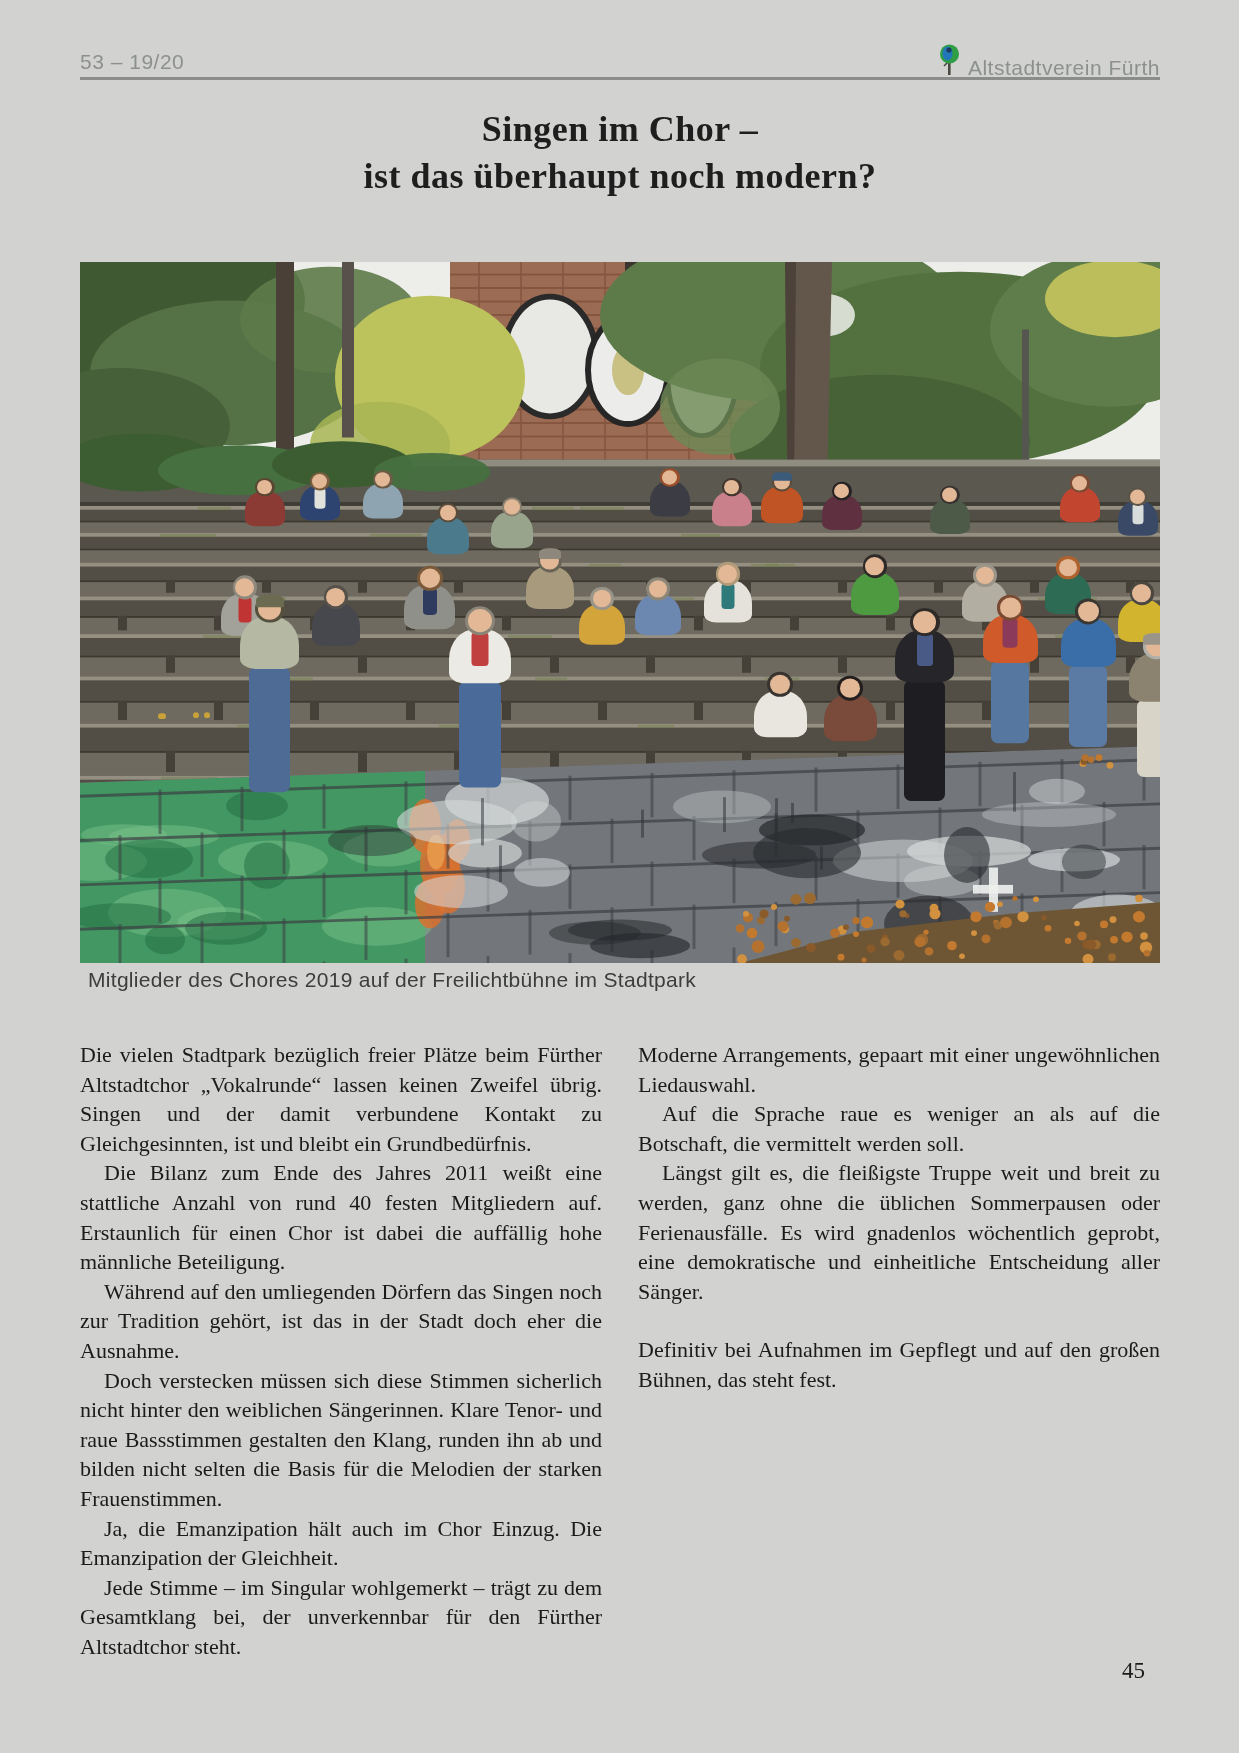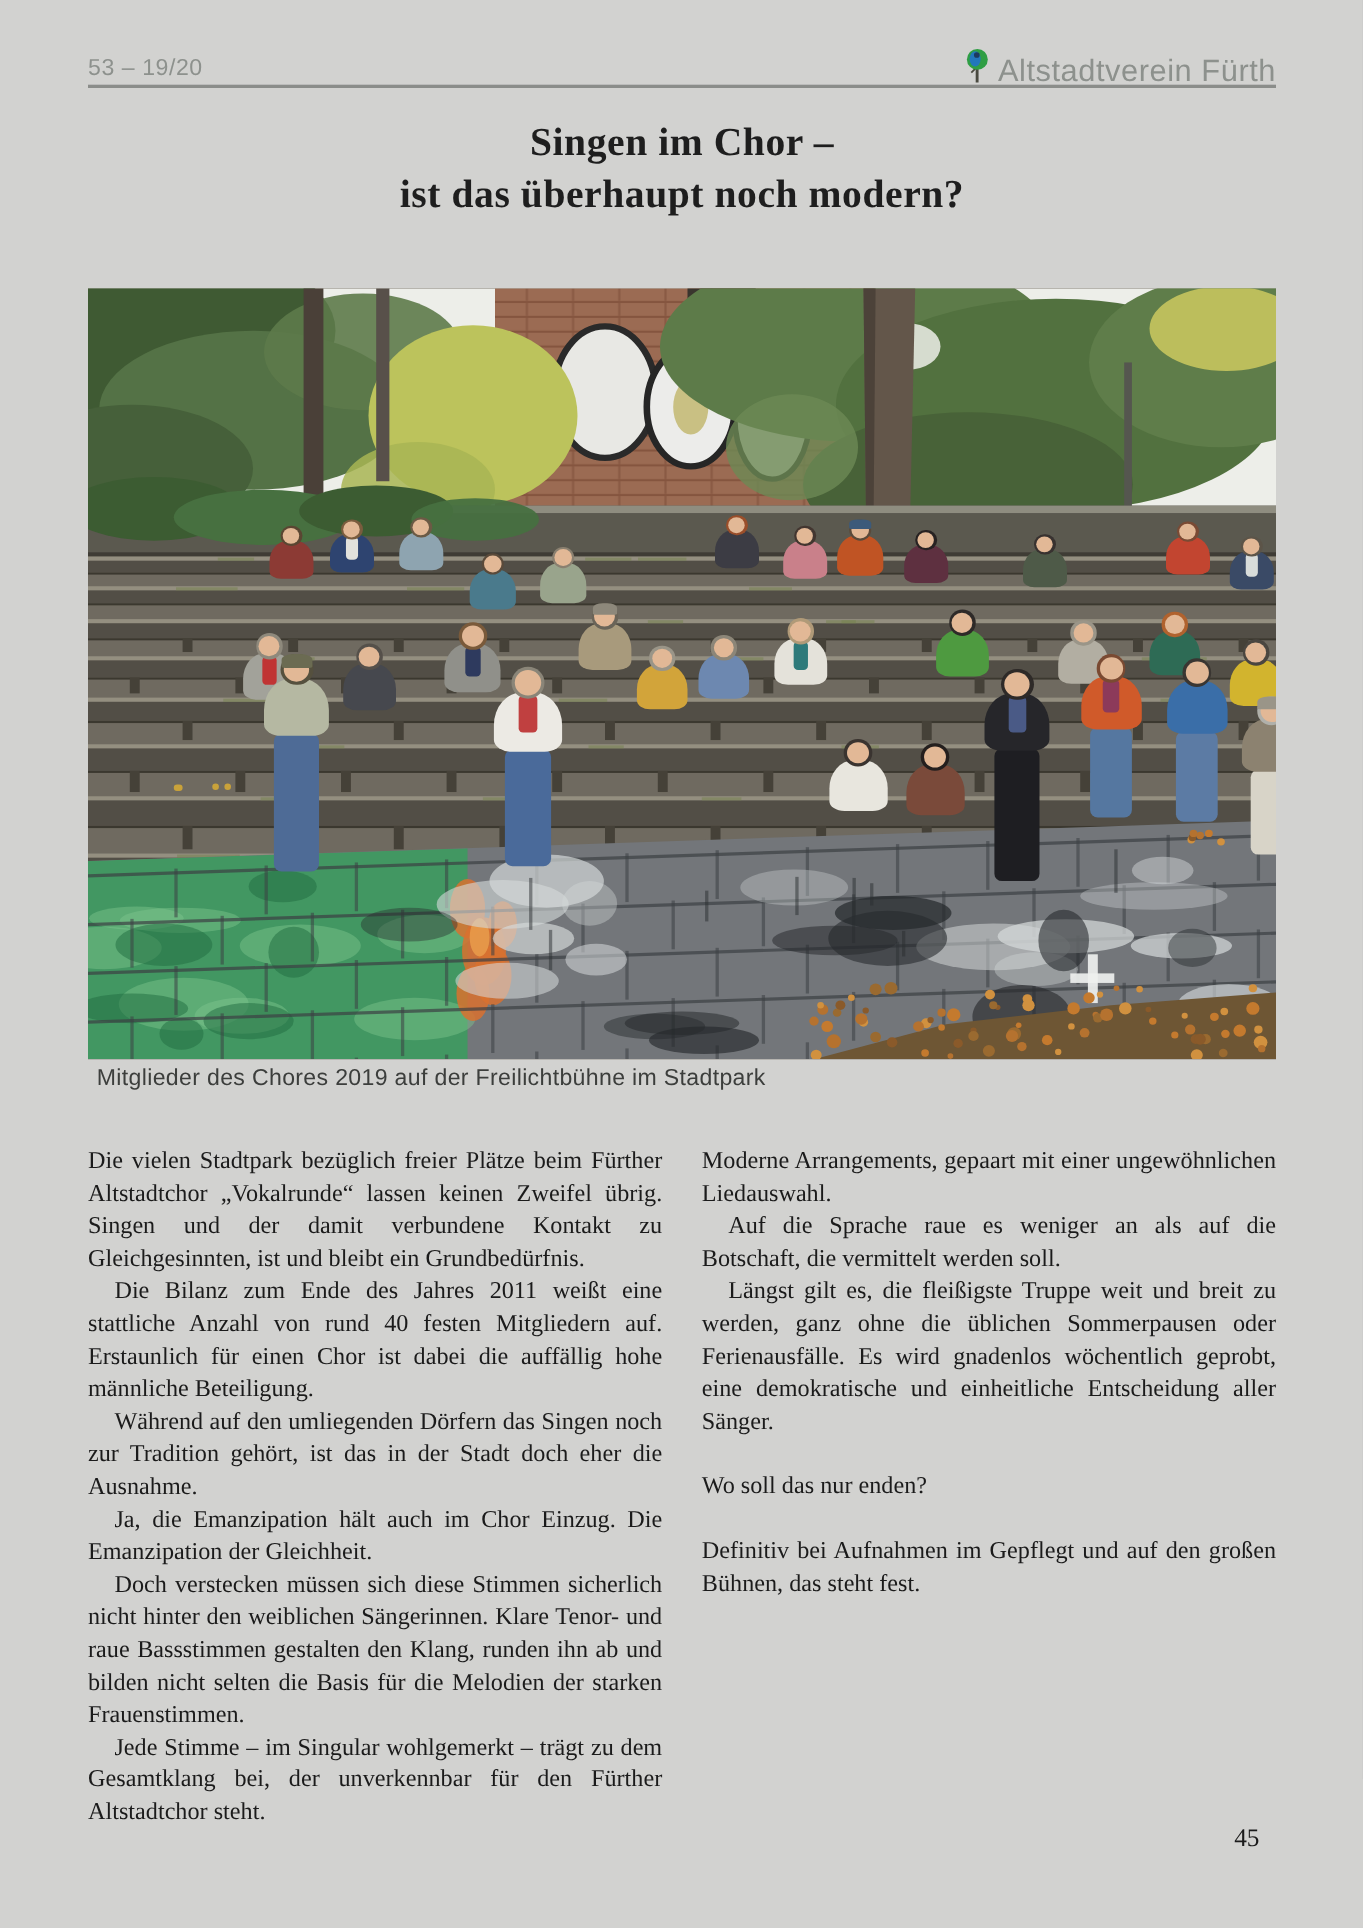--- a/index.html
+++ b/index.html
@@ -3,21 +3,21 @@
 <meta charset="utf-8">
 <style>
   html,body{margin:0;padding:0;}
   body{background:#b8b8b6;font-family:"Liberation Serif",serif;}
   .page{position:relative;width:1239px;height:1753px;background:#d2d2d0;overflow:hidden;
         margin:0 auto;}
   
   .issue{position:absolute;left:80px;top:50px;font-family:"Liberation Sans",sans-serif;
          font-size:21px;color:#8d918d;letter-spacing:.5px;}
   .brand{position:absolute;right:79px;top:44px;display:flex;align-items:flex-end;gap:6px;}
-  .brand-label{font-family:"Liberation Sans",sans-serif;font-size:28px;color:#8d918d;
+  .brand-label{font-family:"Liberation Sans",sans-serif;font-size:21px;color:#8d918d;
          letter-spacing:.5px;line-height:1;padding-bottom:3px;}
   .rule{position:absolute;left:80px;top:77px;width:1080px;height:3px;background:#8b8d8a;}
   
   .title{position:absolute;left:80px;top:106px;width:1080px;text-align:center;
          font-weight:700;font-size:36px;line-height:47px;color:#1e1e1e;letter-spacing:.5px;}
   
   .photo{position:absolute;left:80px;top:262px;width:1080px;height:701px;margin:0;
          overflow:hidden;background:#7a766c;}
   .photo svg{position:absolute;left:0;top:0;width:100%;height:100%;display:block;}
   .people-layer{position:absolute;left:0;top:0;width:1080px;height:727px;
@@ -703,27 +703,26 @@
         </div>
       </div>
   </figure>
 
   <figcaption class="caption">Mitglieder des Chores 2019 auf der Freilichtbühne im Stadtpark</figcaption>
 
   <div class="col col-left" id="col-left">
       <p>Die vielen Stadtpark bezüglich freier Plätze beim Fürther Altstadtchor „Vokalrunde“ lassen keinen Zweifel übrig. Singen und der damit verbundene Kontakt zu Gleichgesinnten, ist und bleibt ein Grundbedürfnis.</p>
       <p class="ind">Die Bilanz zum Ende des Jahres 2011 weißt eine stattliche Anzahl von rund 40 festen Mitgliedern auf. Erstaunlich für einen Chor ist dabei die auffällig hohe männliche Beteiligung.</p>
       <p class="ind">Während auf den umliegenden Dörfern das Singen noch zur Tradition gehört, ist das in der Stadt doch eher die Ausnahme.</p>
+      <p class="ind">Doch verstecken müssen sich diese Stimmen sicherlich nicht hinter den weiblichen Sängerinnen. Klare Tenor- und raue Bassstimmen gestalten den Klang, runden ihn ab und bilden nicht selten die Basis für die Melodien der starken Frauenstimmen.</p>
       <p class="ind">Ja, die Emanzipation hält auch im Chor Einzug. Die Emanzipation der Gleichheit.</p>
-      <p class="ind">Doch verstecken müssen sich diese Stimmen sicherlich nicht hinter den weiblichen Sängerinnen. Klare Tenor- und raue Bassstimmen gestalten den Klang, runden ihn ab und bilden nicht selten die Basis für die Melodien der starken Frauenstimmen.</p>
       <p class="ind">Jede Stimme – im Singular wohlgemerkt – trägt zu dem Gesamtklang bei, der unverkennbar für den Fürther Altstadtchor steht.</p>
     </div>
   <div class="col col-right" id="col-right">
       <p>Moderne Arrangements, gepaart mit einer ungewöhnlichen Liedauswahl.</p>
       <p class="ind">Auf die Sprache raue es weniger an als auf die Botschaft, die vermittelt werden soll.</p>
       <p class="ind">Längst gilt es, die fleißigste Truppe weit und breit zu werden, ganz ohne die üblichen Sommerpausen oder Ferienausfälle. Es wird gnadenlos wöchentlich geprobt, eine demokratische und einheitliche Entscheidung aller Sänger.</p>
-      <p class="gap">Wo soll das nur enden?</p>
       <p class="gap">Definitiv bei Aufnahmen im Gepflegt und auf den großen Bühnen, das steht fest.</p>
     </div>
 
   <div class="page-number">45</div>
 
 </div>
 
 </body></html>

